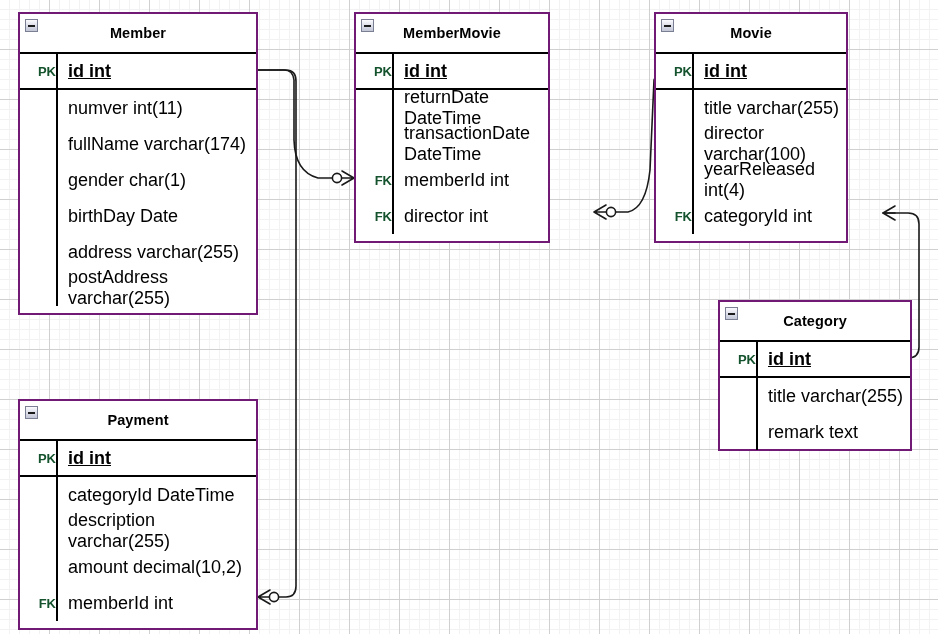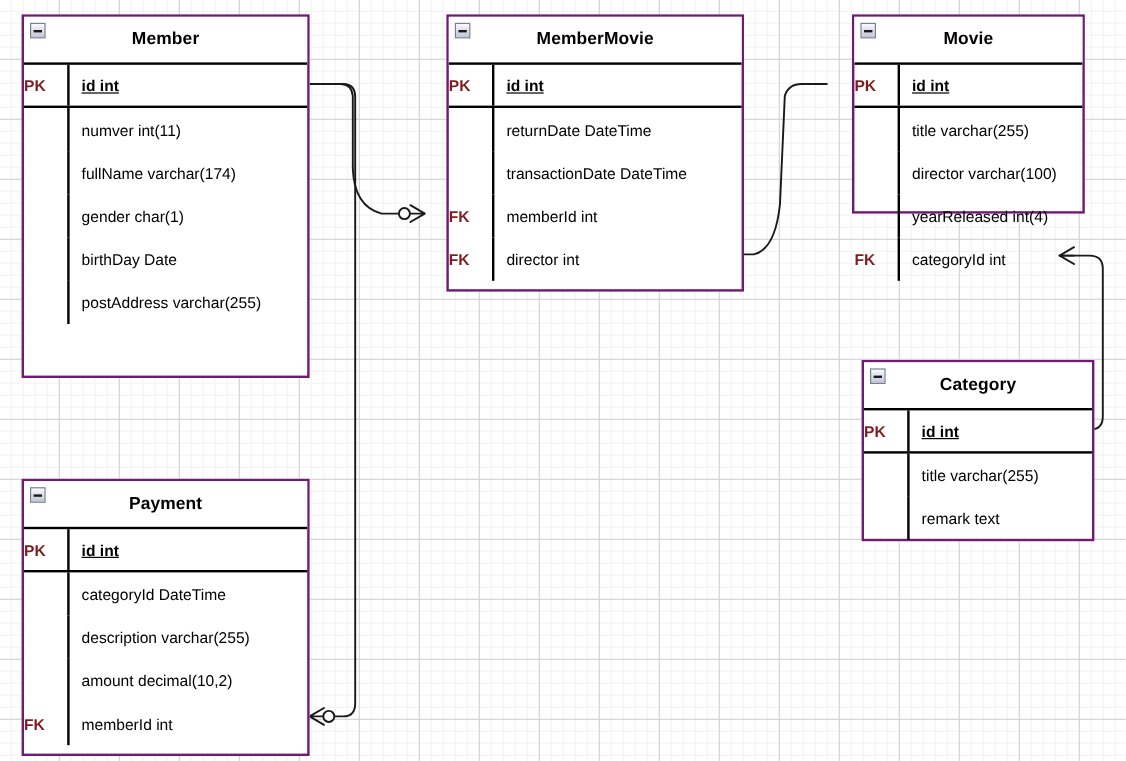--- a/index.html
+++ b/index.html
@@ -94,30 +94,30 @@
   .row.pk-row {
     border-bottom: 2px solid #000000;
   }
   .rows-block {
     position: relative;
   }
   
   .key-col {
     width: 36px;
     flex: 0 0 36px;
-    text-align: left;
+    text-align: right;
     font-size: 13px;
     font-weight: bold;
-    color: #7f1d1d;
+    color: #14532d;
     box-sizing: border-box;
   }
   .attr-col {
     flex: 1 1 auto;
     padding-left: 10px;
-    font-size: 13px;
+    font-size: 18px;
     color: #000000;
     box-sizing: border-box;
     border-left: 2px solid #000000;
     height: 100%;
     display: flex;
     align-items: center;
   }
   .row.pk-row .attr-col .attr-text {
     text-decoration: underline;
     font-weight: bold;
@@ -207,27 +207,33 @@
         </div>
         <div class="row">
           <div class="key-col"></div>
           <div class="attr-col">
             <span class="attr-text">birthDay Date</span>
           </div>
         </div>
         <div class="row">
           <div class="key-col"></div>
           <div class="attr-col">
+            <span class="attr-text">address varchar(255)</span>
+          </div>
+        </div>
+        <div class="row">
+          <div class="key-col"></div>
+          <div class="attr-col">
             <span class="attr-text">postAddress varchar(255)</span>
           </div>
         </div>
         <div class="bottom-pad"></div>
       </div>
     </div>
-    <div class="entity" style="left: 354px; top: 12px; width: 248px; height: 231px; margin-left: 18px;">
+    <div class="entity" style="left: 354px; top: 12px; width: 196px; height: 231px;">
       <div class="entity-title">
         <span class="collapse-box"></span>
         <span class="entity-title-text">MemberMovie</span>
       </div>
       <div class="row pk-row">
         <div class="key-col">PK</div>
         <div class="attr-col">
           <span class="attr-text">id int</span>
         </div>
       </div>
@@ -252,21 +258,21 @@
         </div>
         <div class="row">
           <div class="key-col">FK</div>
           <div class="attr-col">
             <span class="attr-text">director int</span>
           </div>
         </div>
         <div class="bottom-pad"></div>
       </div>
     </div>
-    <div class="entity" style="left: 710px; top: 12px; width: 194px; height: 166px;">
+    <div class="entity" style="left: 654px; top: 12px; width: 194px; height: 231px;">
       <div class="entity-title">
         <span class="collapse-box"></span>
         <span class="entity-title-text">Movie</span>
       </div>
       <div class="row pk-row">
         <div class="key-col">PK</div>
         <div class="attr-col">
           <span class="attr-text">id int</span>
         </div>
       </div>

